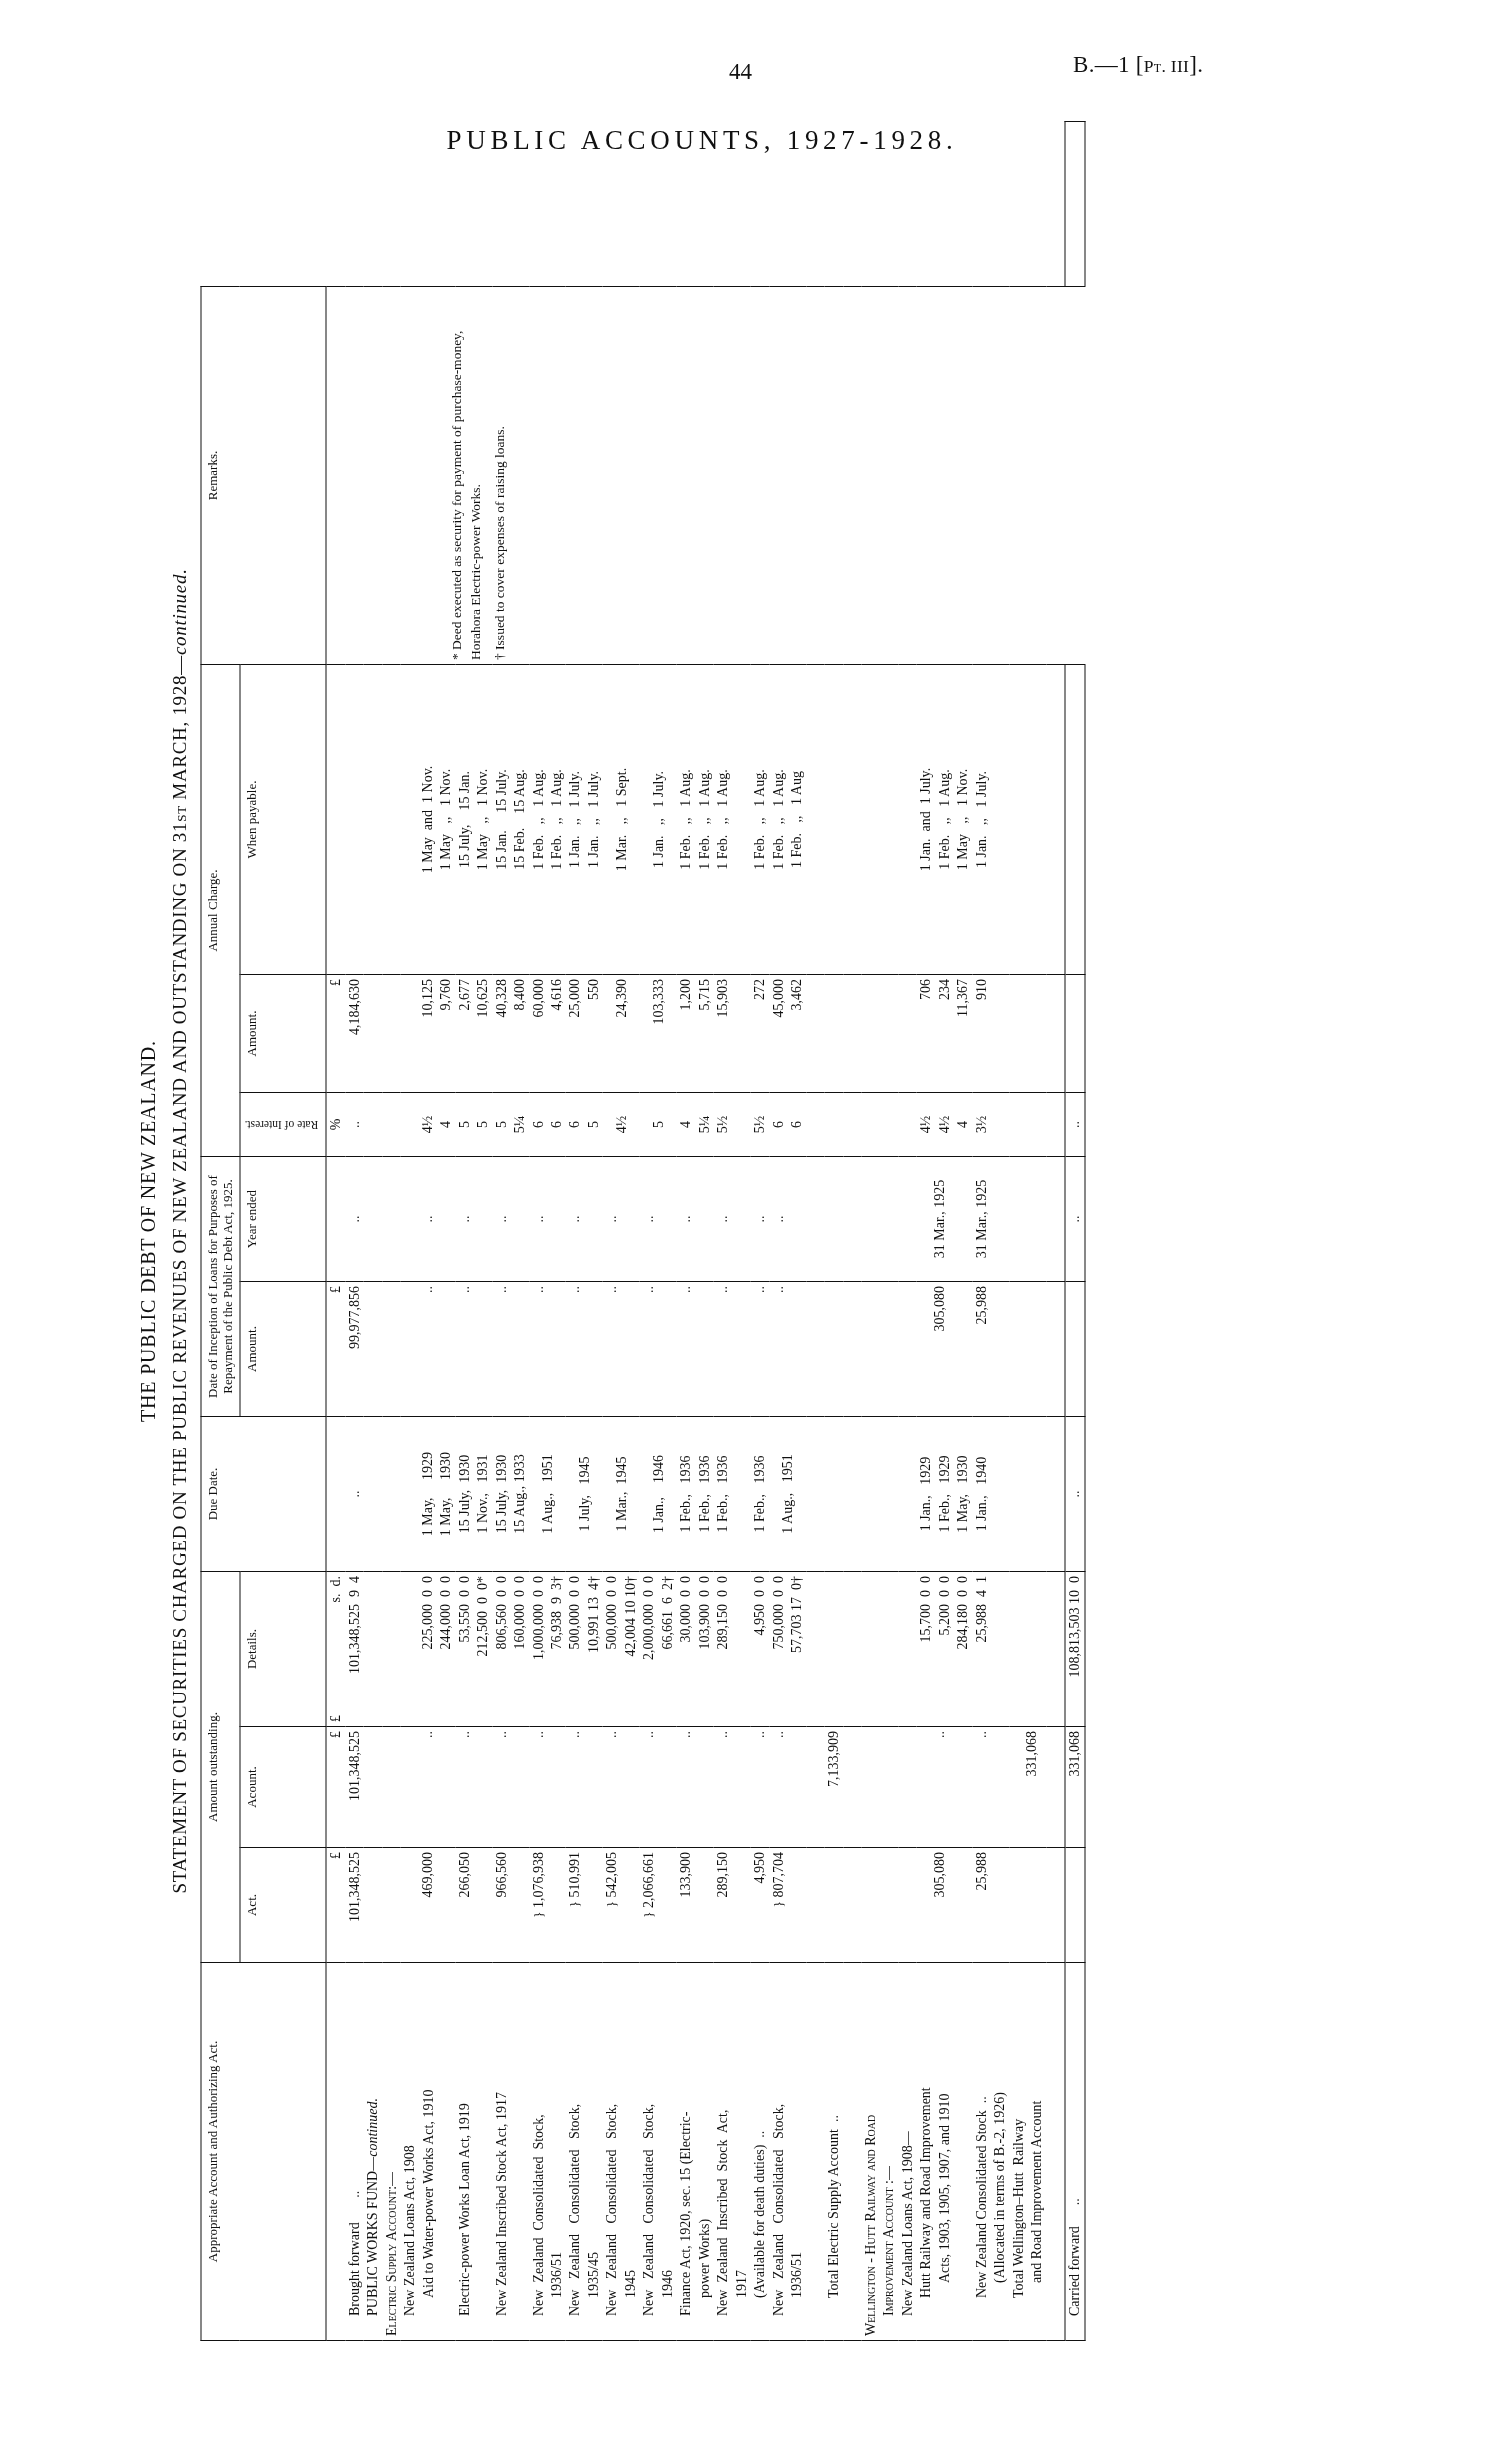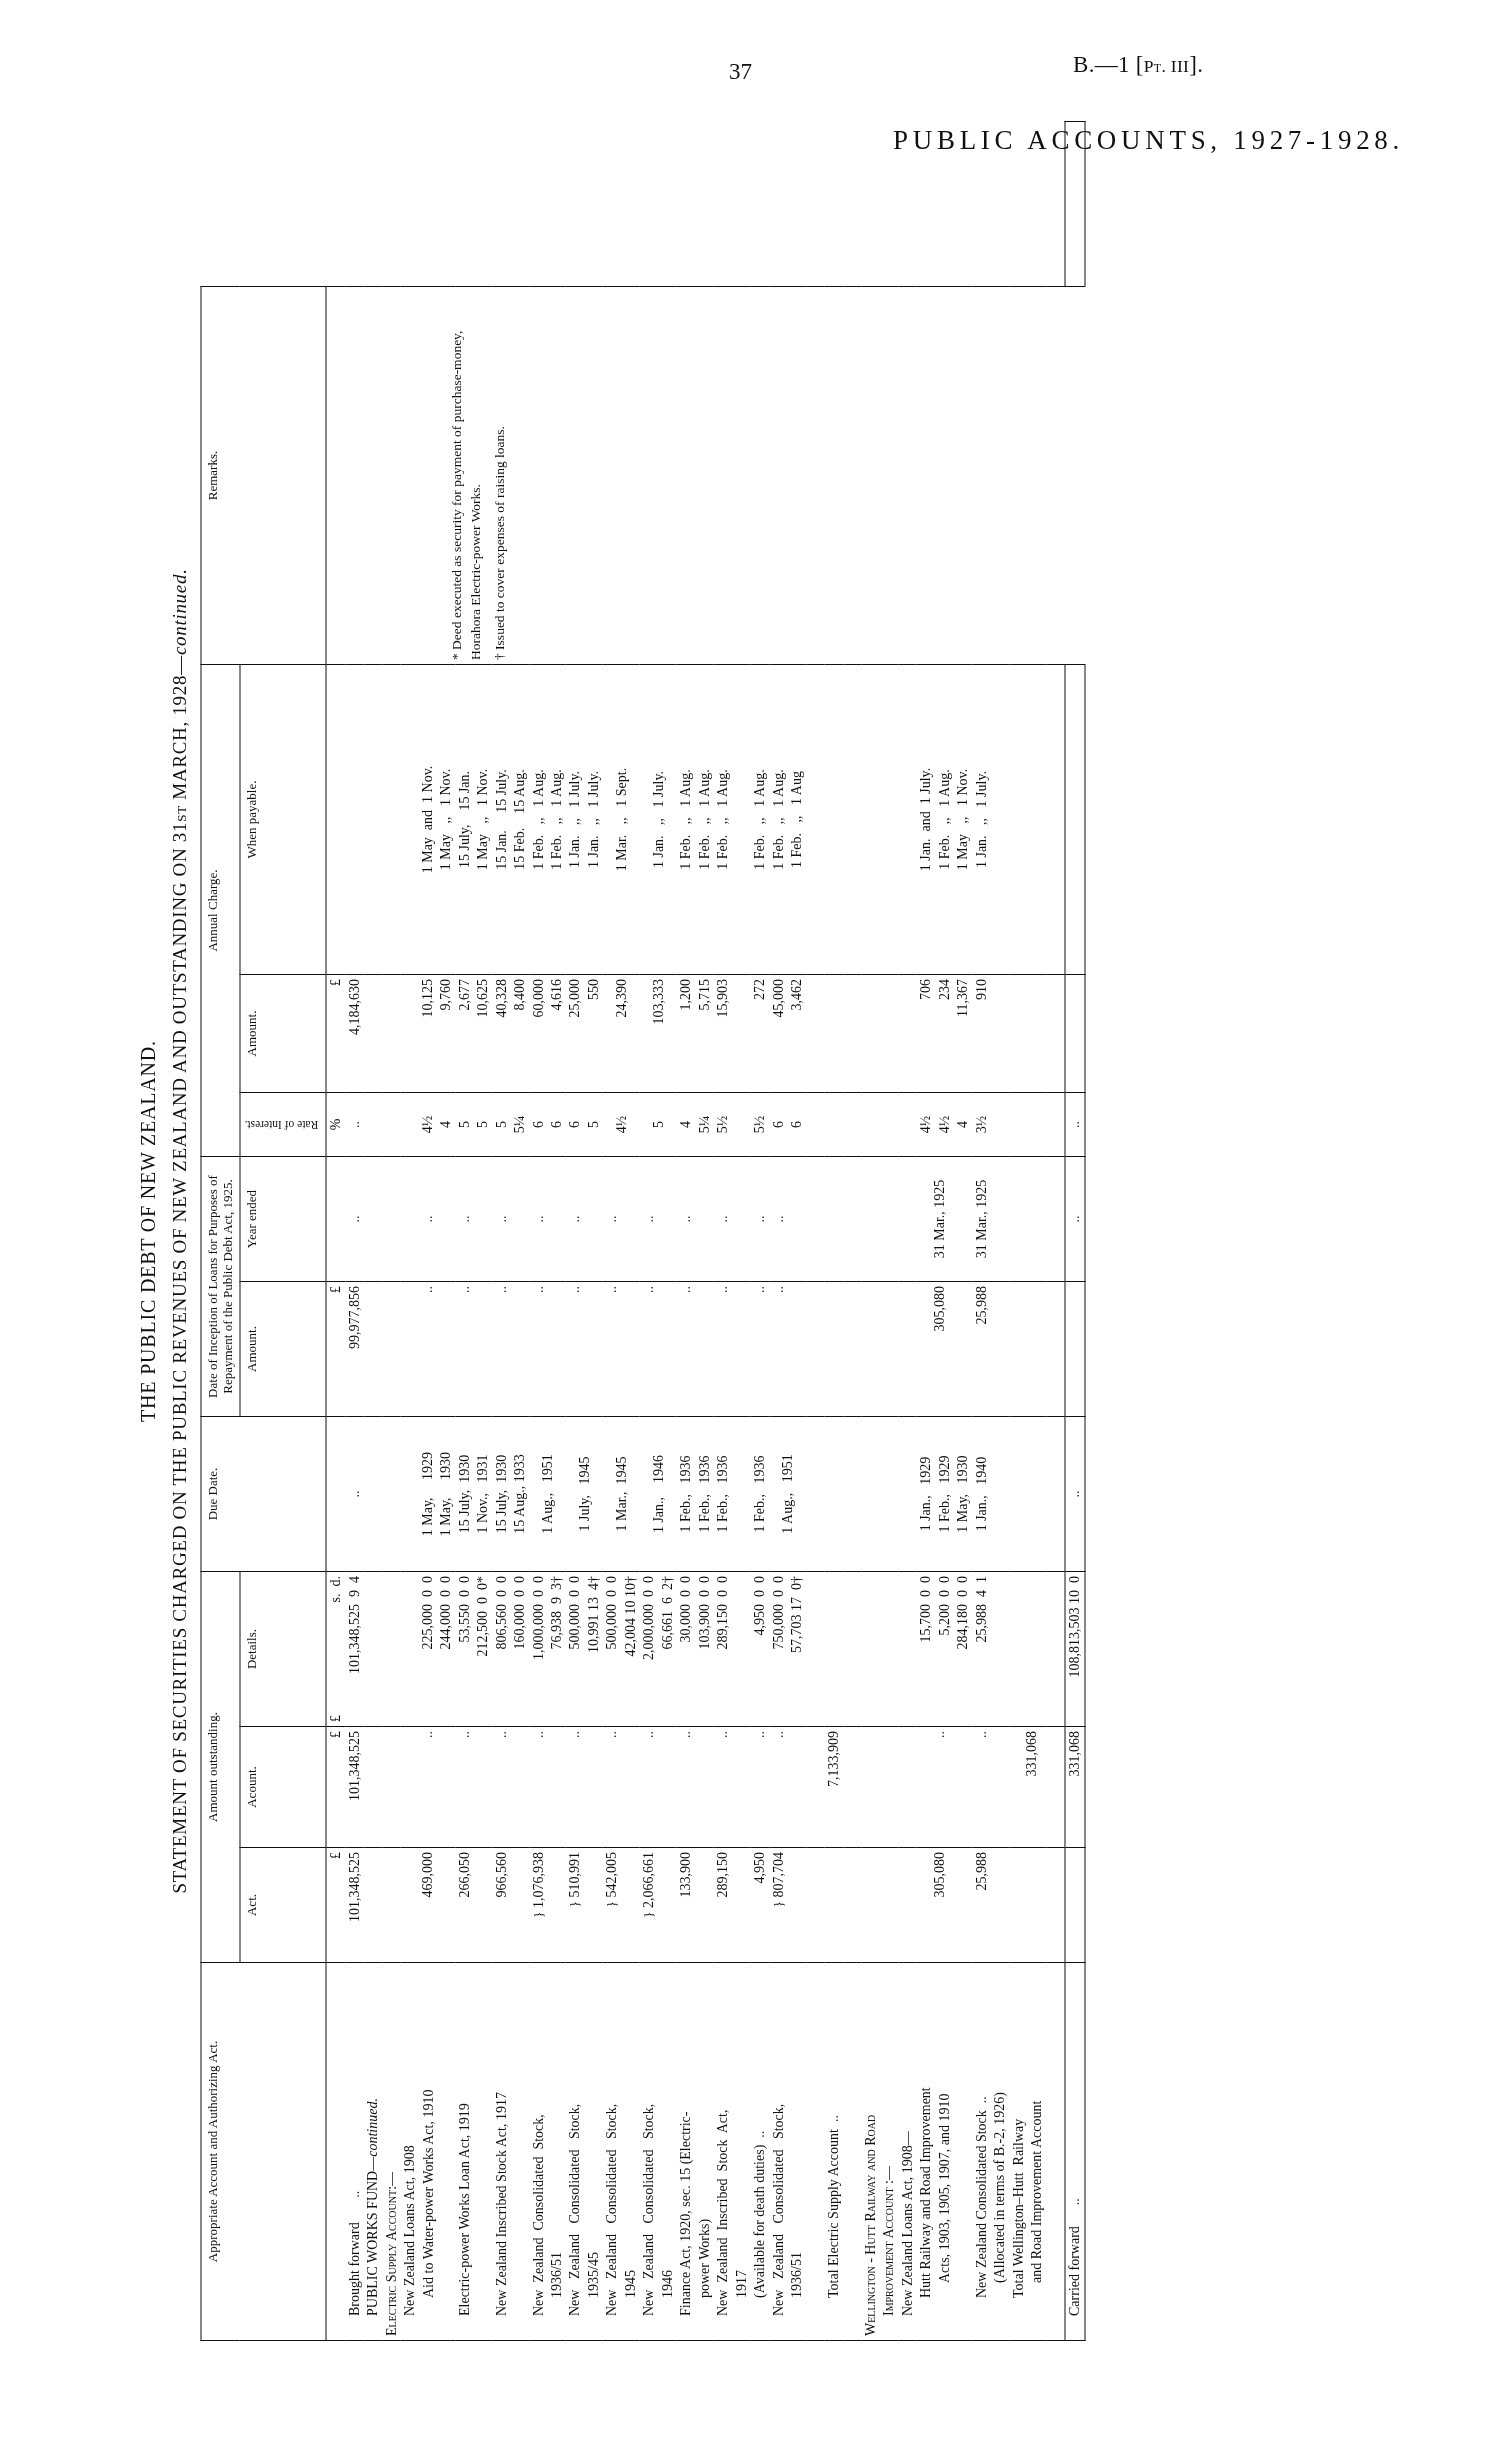--- a/index.html
+++ b/index.html
@@ -31,21 +31,21 @@
     left: 1073px;
     top: 52px;
     font-size: 23px;
     letter-spacing: 0.3px;
   }
   .docref .sc { font-size: 17.5px; }
   .maintitle {
     position: absolute;
     top: 125px;
     width: 1404px;
-    text-align: right;
+    text-align: center;
     font-size: 27px;
     letter-spacing: 4.7px;
   }
 
   
   .rot-wrap {
     position: absolute;
     left: 0;
     top: 0;
     width: 1506px;
@@ -136,21 +136,21 @@
     font-size: 11.5px;
     white-space: nowrap;
     display: inline-block;
   }
 </style>
 </head>
 <body>
 
 <div id="page">
 
-  <div class="pagenum">37</div>
+  <div class="pagenum">44</div>
   <div class="docref">B.—1 [<span class="sc">Pt. III</span>].</div>
   <div class="maintitle">PUBLIC ACCOUNTS,  1927-1928.</div>
 
   <div class="rot-wrap">
     <div class="rot">
 
       <div class="land-title1">THE PUBLIC DEBT OF NEW ZEALAND.</div>
       <div class="land-title2">
         STATEMENT  OF  SECURITIES  CHARGED  ON  THE  PUBLIC  REVENUES  OF  NEW  ZEALAND  AND  OUTSTANDING  ON  31<span style="font-size:13px">ST</span>  MARCH,  1928—<span class="ital">continued.</span>
       </div>

